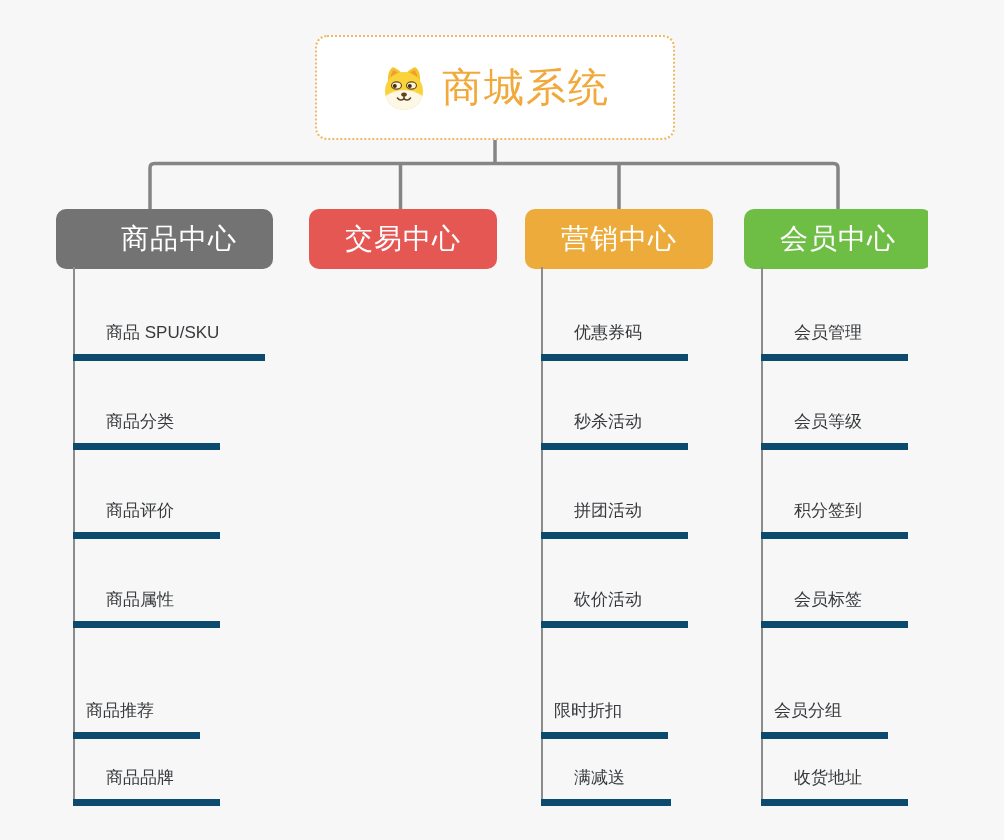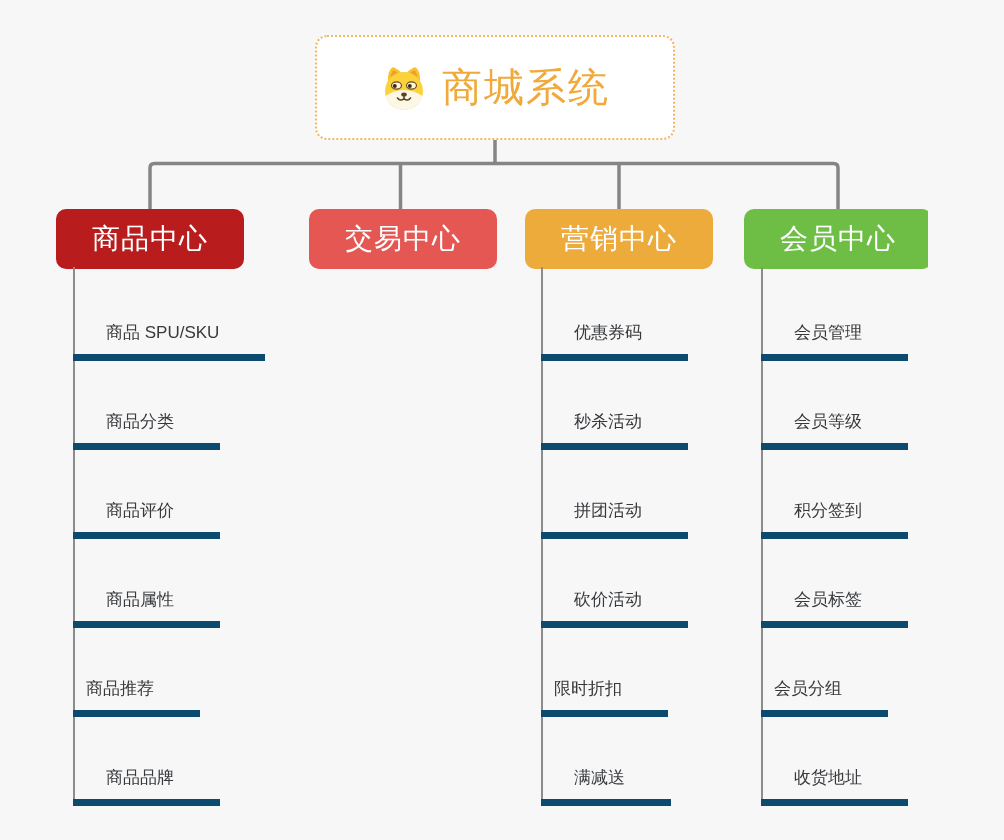--- a/index.html
+++ b/index.html
@@ -68,21 +68,21 @@
     border-bottom:7px solid #0c4a6e;
     font-size:17px;line-height:26px;
     color:#37393c;
     white-space:nowrap;
     cursor:pointer;
   }
   .leaf.r0{top:53px;}
   .leaf.r1{top:142px;}
   .leaf.r2{top:231px;}
   .leaf.r3{top:320px;}
-  .leaf.r4{top:409px;padding-left:13px;}
+  .leaf.r4{top:431px;padding-left:13px;}
   .leaf.r5{top:498px;}
 </style>
 </head>
 <body>
 
 <div id="stage">
 
   <svg id="connectors" viewBox="0 0 1004 840" xmlns="http://www.w3.org/2000/svg">
     <g fill="none" stroke-width="3.5" stroke="#858585">
       <path d="M495 140 L495 163.5"></path>
@@ -108,21 +108,21 @@
       <ellipse cx="16.5" cy="21.5" rx="5" ry="3.6" fill="#fff6df" stroke="#6d4e1d" stroke-width="1.2"></ellipse>
       <ellipse cx="31.5" cy="21.5" rx="5" ry="3.6" fill="#fff6df" stroke="#6d4e1d" stroke-width="1.2"></ellipse>
       <circle cx="14.8" cy="22" r="2" fill="#3e2d10"></circle>
       <circle cx="29.8" cy="22" r="2" fill="#3e2d10"></circle>
       <ellipse cx="24" cy="30.5" rx="2.8" ry="2" fill="#5e451f"></ellipse>
       <path d="M24 32.2 L24 34.6 M17.5 34 Q20.5 37.8 24 34.6 Q27.5 37.8 30.5 34" stroke="#5e451f" stroke-width="1.6" fill="none" stroke-linecap="round"></path>
     </svg>
     <span class="root-label">商城系统</span>
   </div>
 
-  <div class="branch b0" style="background: #b91c1c;">
+  <div class="branch b0" style="background: #737373; padding-left: 29px;">
     <span>商品中心</span>
   </div>
   <div class="branch b1" style="background: rgb(228, 87, 83);">
     <span>交易中心</span>
   </div>
   <div class="branch b2" style="background: rgb(237, 171, 60);">
     <span>营销中心</span>
   </div>
   <div class="branch b3" style="background: rgb(110, 190, 69);">
     <span>会员中心</span>

